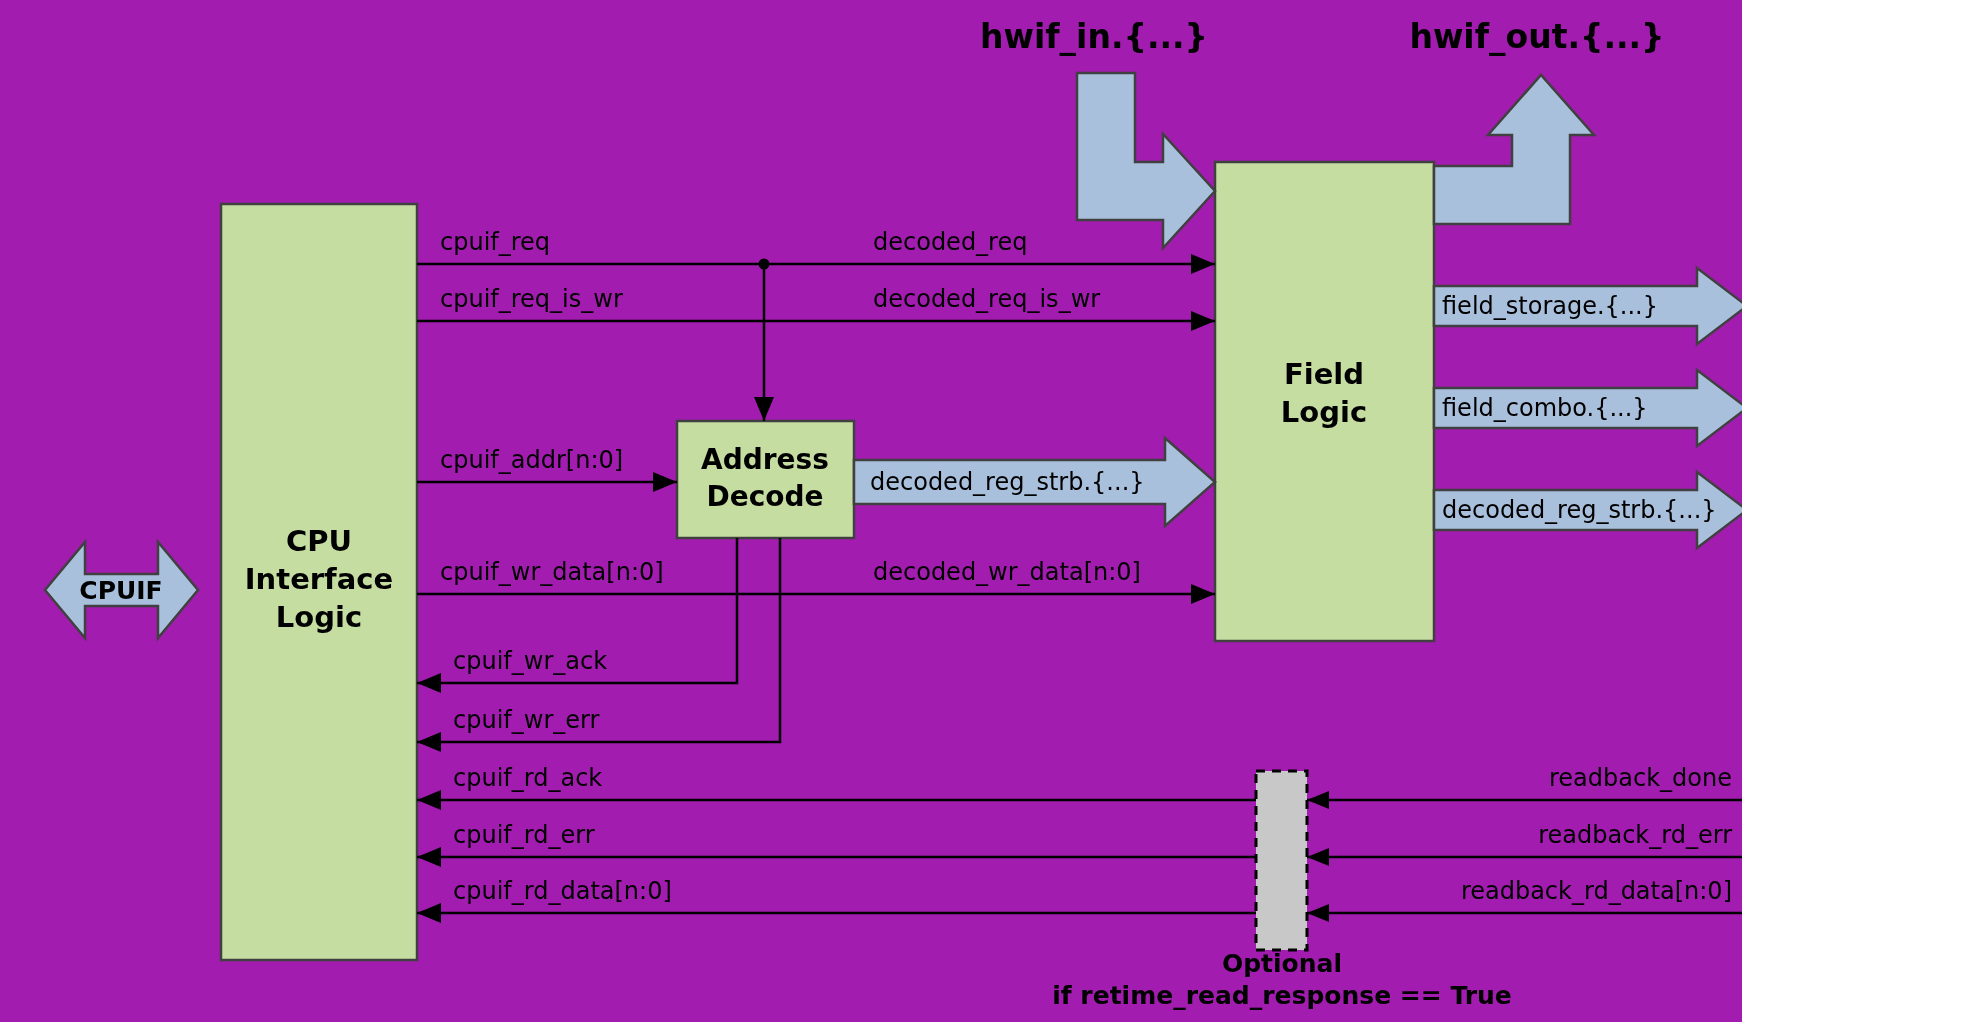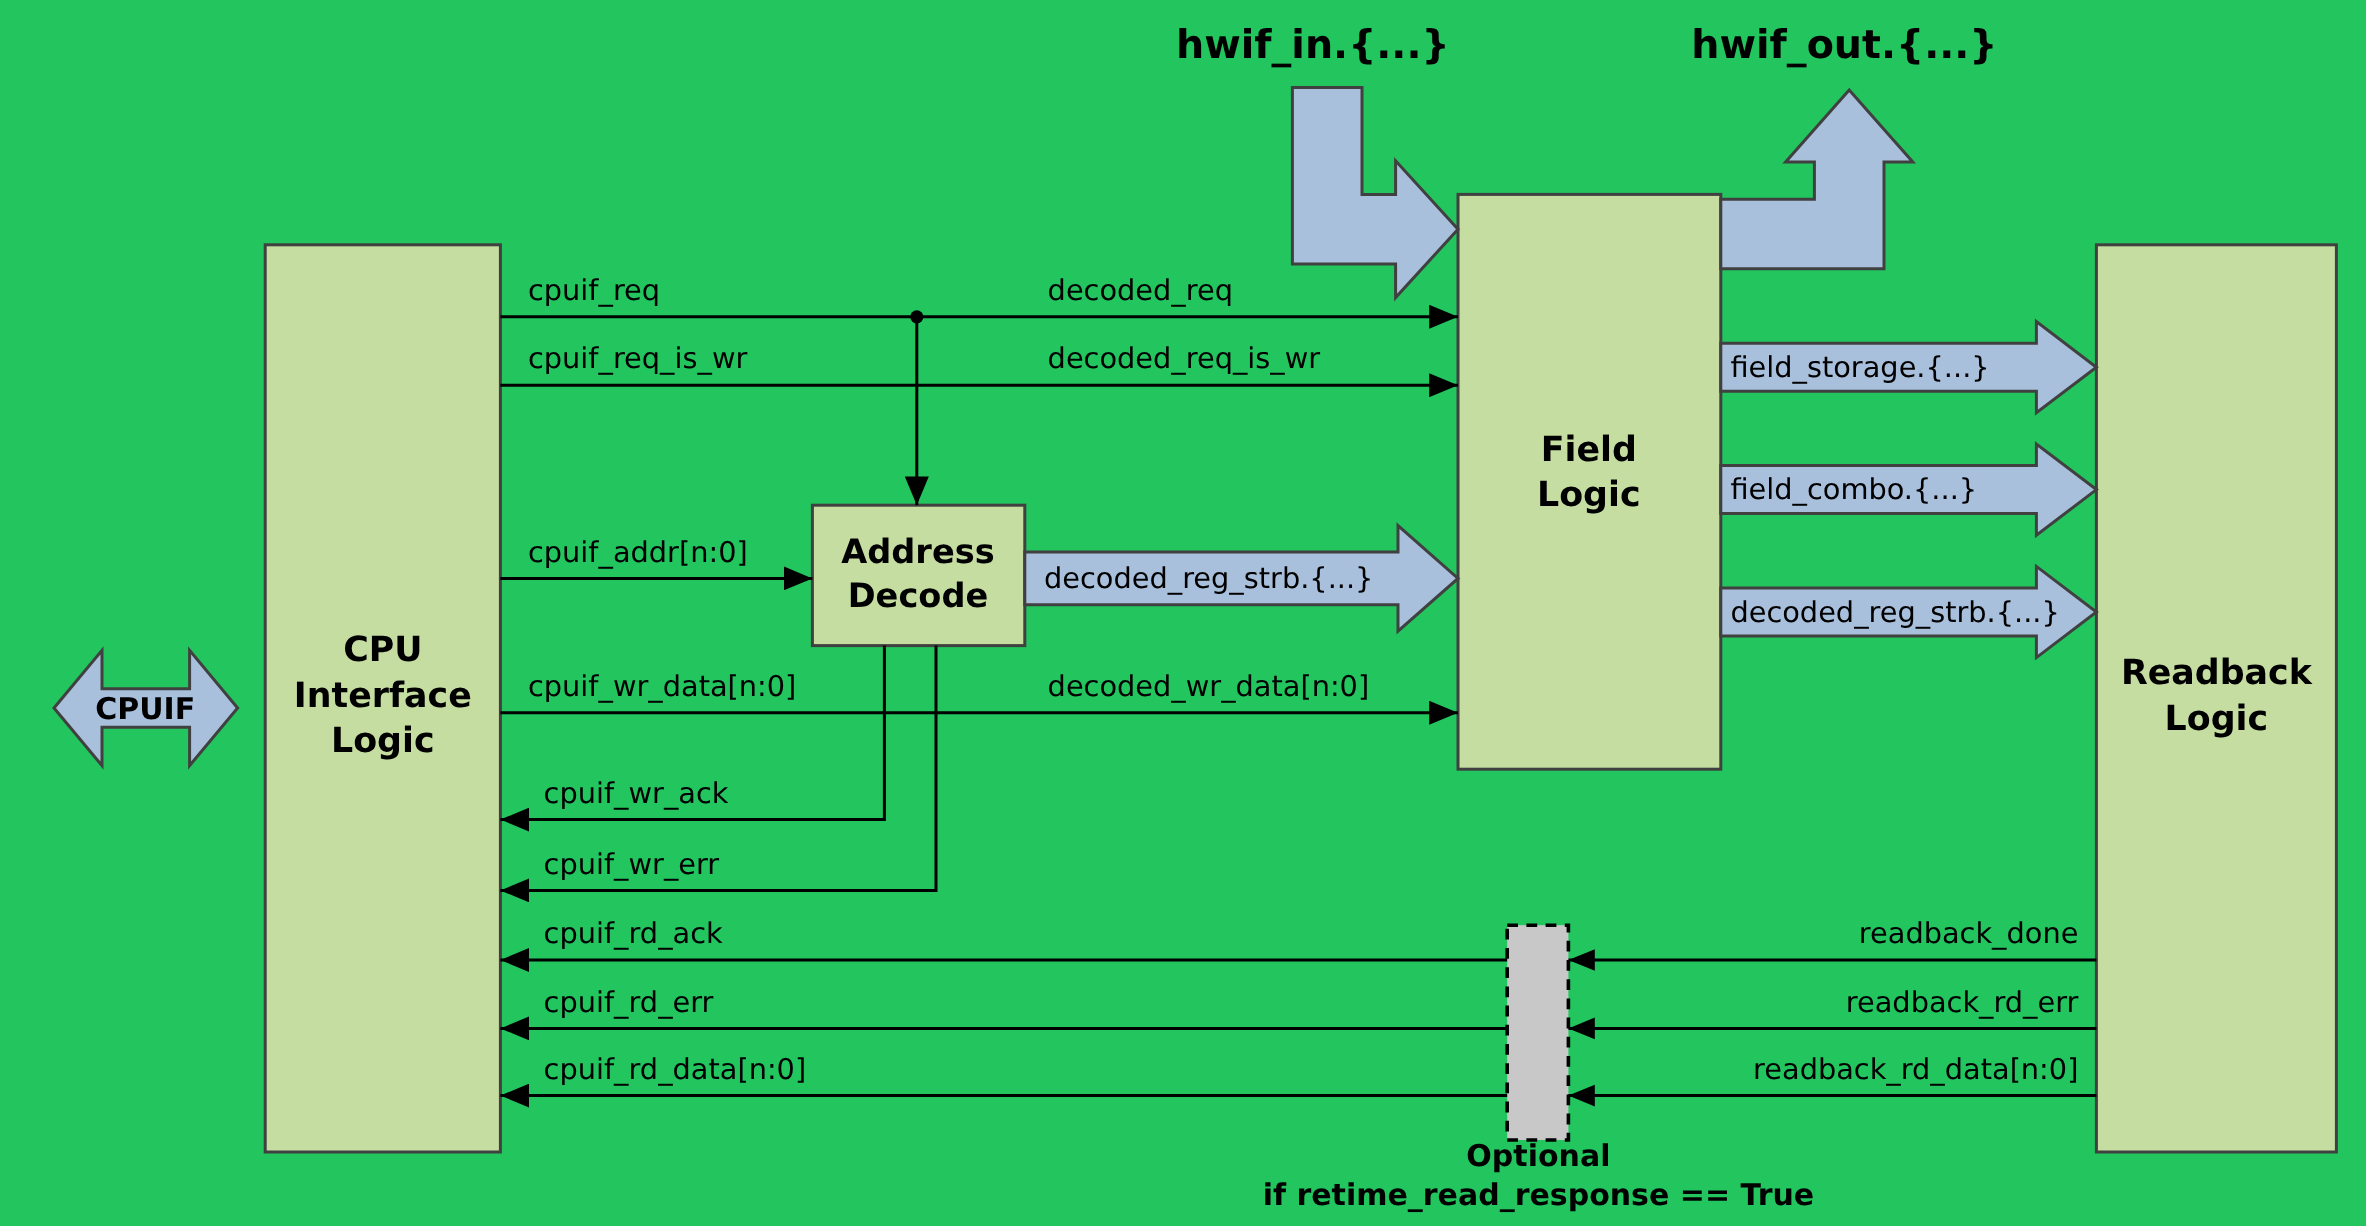--- a/index.html
+++ b/index.html
@@ -1,16 +1,16 @@
 <!DOCTYPE html>
 <html style="--background: #ffffff; --block-fill: #c6dda1; --block-stroke: #404040; --bus-fill: #a9c0dd; --bus-stroke: #404040; --wire-color: #000000; --retime-fill: #c8c8c8;"><head>
 <meta charset="utf-8">
 <style>
   html, body { margin: 0; padding: 0; background: #ffffff; }
-  .stage { width: 1972px; height: 1022px; background: #22c55e; position: relative; overflow: hidden; }
+  .stage { width: 1742px; height: 1022px; background: #a21caf; position: relative; overflow: hidden; }
   svg { display: block; }
 
   .block   { fill: var(--block-fill, #c6dda1); stroke: var(--block-stroke, #404040); stroke-width: 2.5px; }
   .bus     { fill: var(--bus-fill, #a9c0dd);   stroke: var(--bus-stroke, #404040);   stroke-width: 2.5px; stroke-linejoin: miter; }
   .wire    { stroke: var(--wire-color, #000000); stroke-width: 2.5px; fill: none; }
   .arrowhead { fill: var(--wire-color, #000000); stroke: none; }
   .junction  { fill: var(--wire-color, #000000); }
   .retime  { fill: var(--retime-fill, #c8c8c8); stroke: var(--wire-color, #000000); stroke-width: 3px; stroke-dasharray: 9 7; }
 
   text { font-family: "DejaVu Sans", "Liberation Sans", sans-serif; fill: #000000; }

